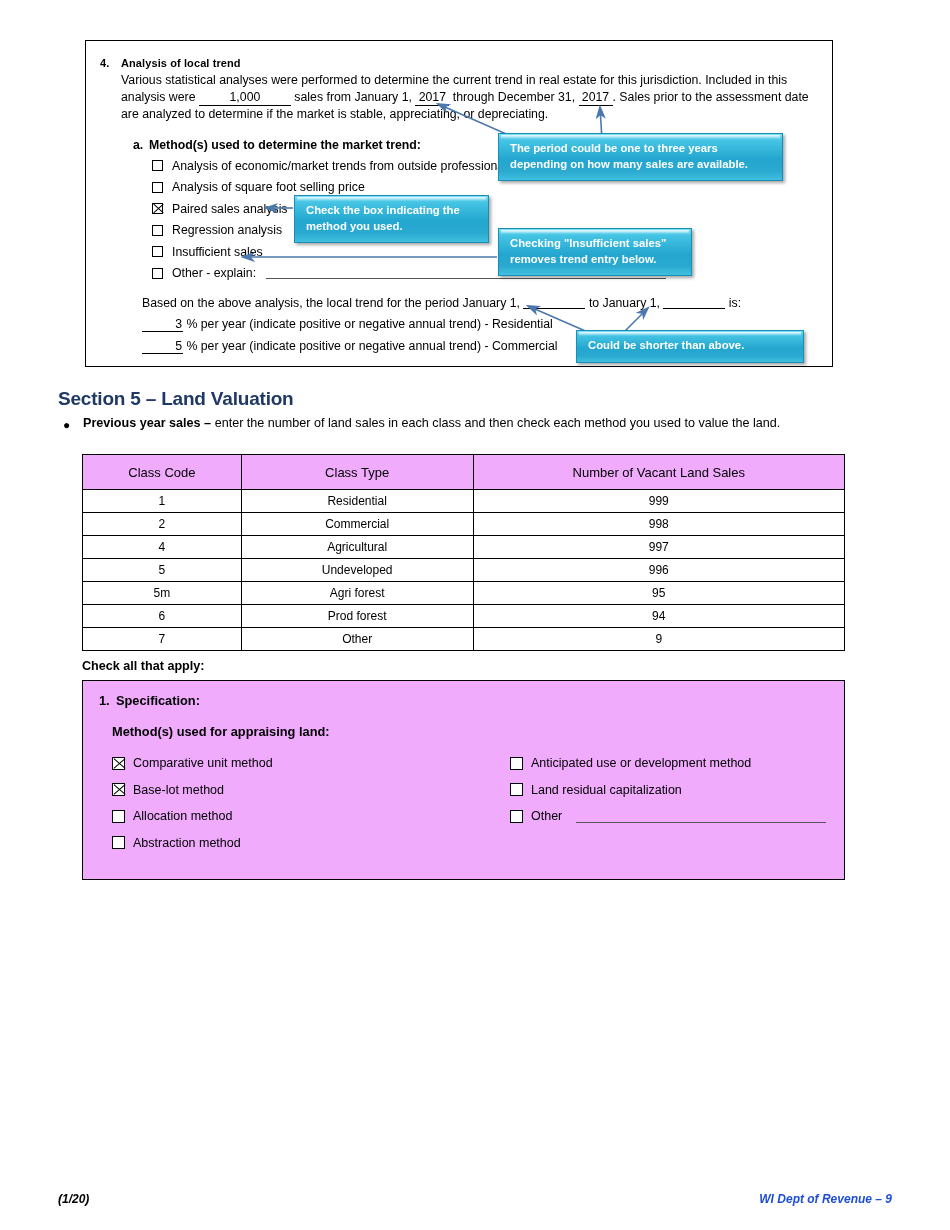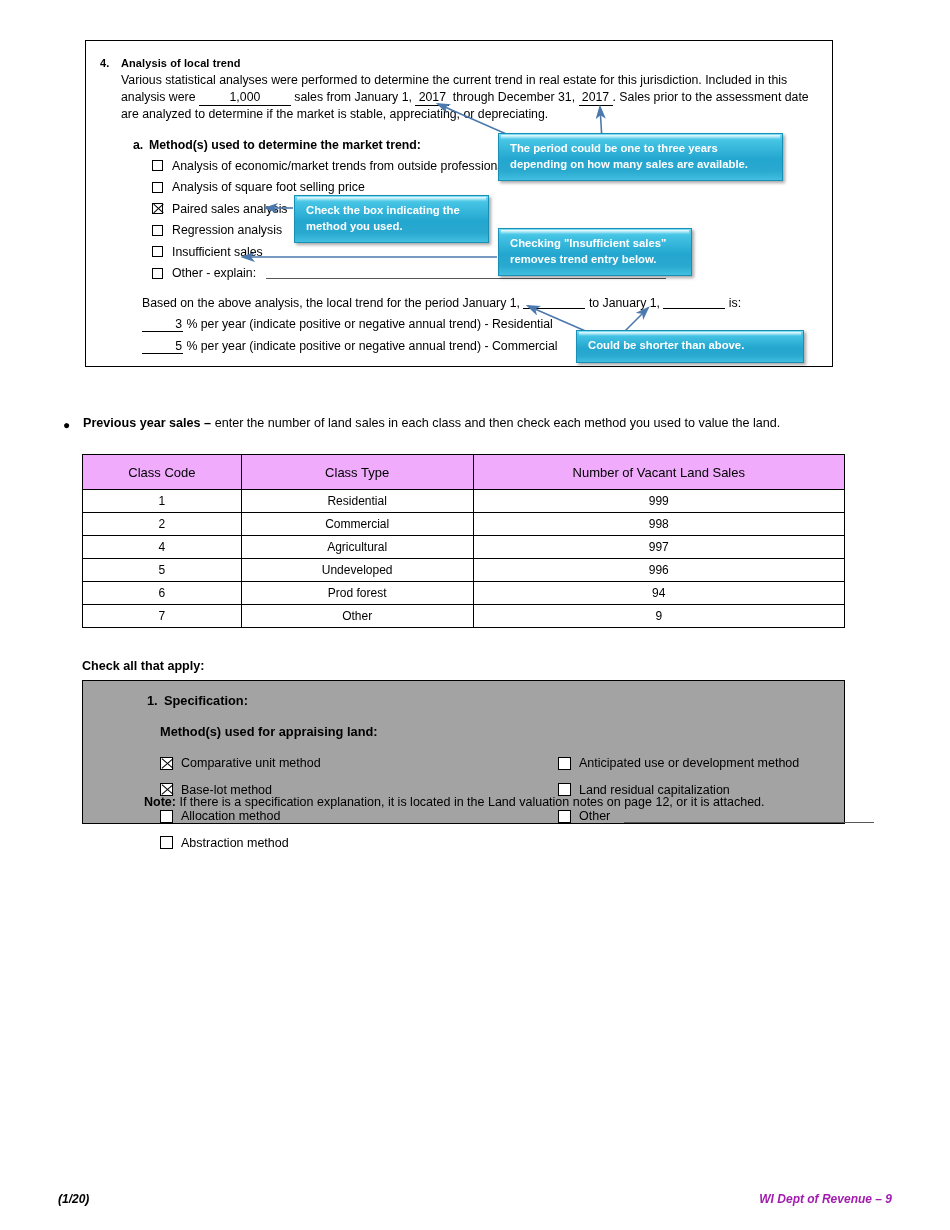--- a/index.html
+++ b/index.html
@@ -140,22 +140,22 @@
   .land-table col.c2{width:232px;}
   .land-table col.c3{width:372px;}
 
   
   .check-apply{
     position:absolute;left:82px;top:659px;
     font-size:12.6px;font-weight:bold;color:#000;
   }
 
   .spec-box{
-    position:absolute;left:82px;top:680px;width:763px;height:144px;
-    border:1.2px solid #000;box-sizing:border-box;background:#a3a3a3;padding-left:48px;
+    position:absolute;left:82px;top:680px;width:763px;height:200px;
+    border:1.2px solid #000;box-sizing:border-box;background:#f0abfc;
   }
   .spec-inner{padding:12px 16px;position:relative;height:100%;box-sizing:border-box;}
   .spec-title{
     font-size:12.8px;font-weight:bold;margin:0 0 0 0;
     padding-left:17px;text-indent:-17px;
   }
   .spec-title .num{display:inline-block;width:17px;text-indent:0;}
   .spec-sub{
     font-size:12.8px;font-weight:bold;margin:16px 0 0 13px;
   }
@@ -183,21 +183,21 @@
   .spec-note{
     position:absolute;left:13px;bottom:14px;font-size:12.5px;
   }
   .spec-note b{font-weight:bold;}
 
   
   .footer-left{
     position:absolute;left:58px;top:1192px;font-size:12px;font-style:italic;font-weight:bold;color:#000;
   }
   .footer-right{
-    position:absolute;right:58px;top:1192px;font-size:12px;font-style:italic;font-weight:bold;color:#a21caf;text-align:right;
+    position:absolute;right:58px;top:1192px;font-size:12px;font-style:italic;font-weight:bold;color:#1d4ed8;text-align:right;
   }
 </style>
 </head>
 <body>
 
 <div class="page">
 
   <div class="form-box">
     <div class="fb-inner">
 
@@ -282,20 +282,21 @@
     <line x1="590" y1="333" x2="528" y2="306" stroke="#4b78ad" stroke-width="1.6" marker-end="url(#ah)"></line>
 
     <line x1="625" y1="331" x2="648" y2="308" stroke="#4b78ad" stroke-width="1.6" marker-end="url(#ah)"></line>
   </svg>
 
   <div class="callout" id="callout-check">Check the box indicating the method you used.</div>
   <div class="callout" id="callout-period">The period could be one to three years depending on how many sales are available.</div>
   <div class="callout" id="callout-insufficient">Checking "Insufficient sales" removes trend entry below.</div>
   <div class="callout" id="callout-shorter">Could be shorter than above.</div>
 
+  <div class="sec-title">Section 5 – Land Valuation</div>
 
   <div class="bullet-block">
     <span class="dot">●</span>
     <span class="btxt"><b>Previous year sales – </b><span>enter the number of land sales in each class and then check each method you used to value the land.</span></span>
   </div>
 
   <table class="land-table">
     <colgroup>
         <col class="c1">
         <col class="c2">
@@ -323,20 +324,25 @@
         <td>4</td>
         <td>Agricultural</td>
         <td>997</td>
       </tr>
       <tr>
         <td>5</td>
         <td>Undeveloped</td>
         <td>996</td>
       </tr>
       <tr>
+        <td>5m</td>
+        <td>Agri forest</td>
+        <td>95</td>
+      </tr>
+      <tr>
         <td>6</td>
         <td>Prod forest</td>
         <td>94</td>
       </tr>
       <tr>
         <td>7</td>
         <td>Other</td>
         <td>9</td>
       </tr>
     </tbody>
@@ -385,23 +391,20 @@
           </div>
           <div class="spec-row">
             <span class="cb2"></span>
             <span>Other</span>
             <span class="other-line"></span>
           </div>
         </div>
 
       </div>
 
-      <div class="spec-note">
-        <b>Note:</b><span> If there is a specification explanation, it is located in the Land valuation notes on page 12, or it is attached.</span>
-      </div>
 
     </div>
   </div>
 
   <div class="footer-left">(1/20)</div>
   <div class="footer-right">WI Dept of Revenue – 9</div>
 
 </div>
 
 </body></html>

